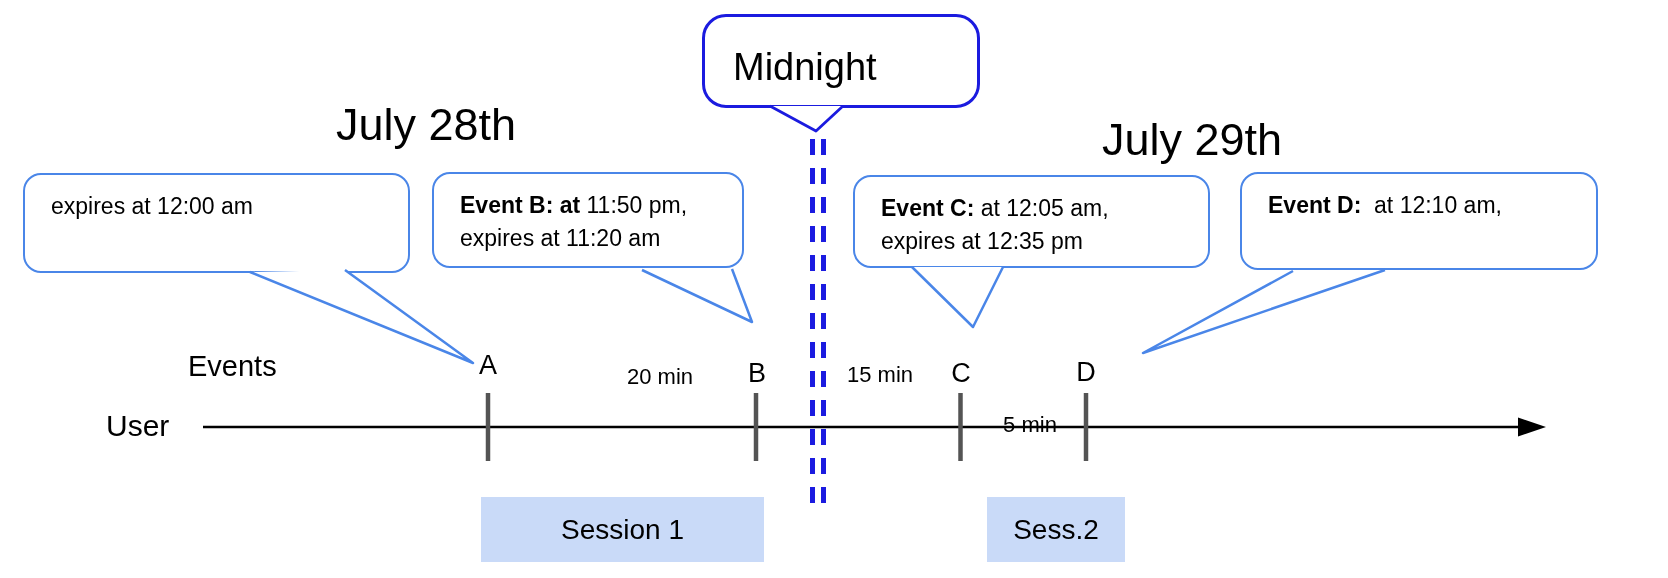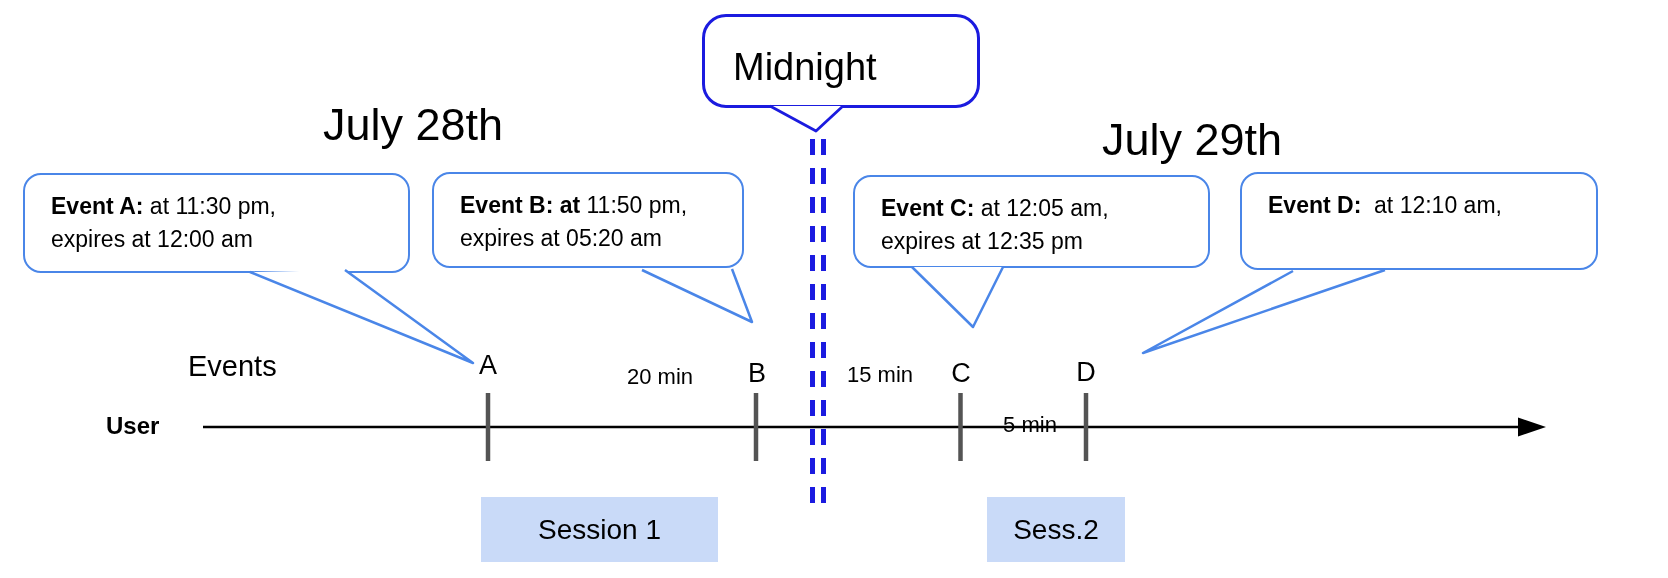--- a/index.html
+++ b/index.html
@@ -26,54 +26,53 @@
   .callout-line{white-space:pre;}
   .b{font-weight:700;}
   .midnight{
     position:absolute;left:702px;top:14px;width:278px;height:94px;background:#fff;
     border:3px solid var(--midnight-border);border-radius:24px;box-sizing:border-box;
     padding:31px 0 0 28px;font-size:38px;line-height:38px;z-index:1;
   }
   .tick-label{font-size:27px;line-height:27px;width:40px;text-align:center;z-index:2;}
   .interval-label{font-size:22px;line-height:22px;width:120px;text-align:center;z-index:2;}
   .row-label{font-size:29px;line-height:29px;z-index:2;}
-  .user-label{font-size:24px;line-height:34px;z-index:2;font-weight:bold;}
+  .user-label{font-size:30px;line-height:34px;z-index:2;}
   .session{
     position:absolute;top:497px;height:65px;background:var(--session-fill);
     display:flex;align-items:center;justify-content:center;
     font-size:28px;z-index:1;
   }
   svg.overlay{position:absolute;left:0;top:0;z-index:3;pointer-events:none;}
   .tail{fill:#ffffff;stroke:var(--callout-border);stroke-width:2.5;stroke-linejoin:round;}
   .tail-midnight{fill:#ffffff;stroke:var(--midnight-border);stroke-width:2.8;stroke-linejoin:round;}
   .dash-line{stroke:var(--divider-blue);stroke-width:5;stroke-dasharray:16 13;fill:none;}
   .axis-line{stroke:var(--axis-color);stroke-width:2.5;fill:none;}
   .arrow-head{fill:var(--axis-color);stroke:none;}
   .tick{stroke:var(--tick-color);stroke-width:4.5;fill:none;}
 </style>
 </head>
 <body>
 
 <div class="canvas">
 
-  <div class="abs date-label" style="left:263px;top:101px;">July 28th</div>
+  <div class="abs date-label" style="left:276px;top:101px;">July 28th</div>
   <div class="abs date-label" style="left:1042px;top:116px;">July 29th</div>
 
   <div class="midnight">
     <span>Midnight</span>
   </div>
 
   <div class="callout" style="left:23px;top:173px;width:387px;height:100px;">
-    <div class="callout-line"><span class="b">Event A:</span><span> at 11:30 pm,</span></div>
     <div class="callout-line">expires at 12:00 am</div>
   </div>
 
   <div class="callout" style="left:432px;top:172px;width:312px;height:96px;">
     <div class="callout-line"><span class="b">Event B: at</span><span> 11:50 pm,</span></div>
-    <div class="callout-line">expires at 05:20 am</div>
+    <div class="callout-line">expires at 11:20 am</div>
   </div>
 
   <div class="callout" style="left:853px;top:175px;width:357px;height:93px;">
     <div class="callout-line"><span class="b">Event C:</span><span> at 12:05 am,</span></div>
     <div class="callout-line">expires at 12:35 pm</div>
   </div>
 
   <div class="callout" style="left:1240px;top:172px;width:358px;height:98px;">
     <div class="callout-line"><span class="b">Event D:</span><span>  at 12:10 am,</span></div>
   </div>
@@ -83,21 +82,21 @@
 
   <div class="abs tick-label" style="left:468px;top:352px;">A</div>
   <div class="abs tick-label" style="left:737px;top:360px;">B</div>
   <div class="abs tick-label" style="left:941px;top:360px;">C</div>
   <div class="abs tick-label" style="left:1066px;top:359px;">D</div>
 
   <div class="abs interval-label" style="left:600px;top:366px;">20 min</div>
   <div class="abs interval-label" style="left:820px;top:364px;">15 min</div>
   <div class="abs interval-label" style="left:970px;top:370px;margin-top:44px;">5 min</div>
 
-  <div class="session" style="left:481px;width:237px;">
+  <div class="session" style="left:481px;width:283px;">
     <span>Session 1</span>
   </div>
   <div class="session" style="left:987px;width:138px;">
     <span>Sess.2</span>
   </div>
 
   <svg class="overlay" width="1668" height="578" viewBox="0 0 1668 578">
 
     <line class="dash-line" x1="812.5" y1="139" x2="812.5" y2="516"></line>
     <line class="dash-line" x1="823.5" y1="139" x2="823.5" y2="516"></line>

